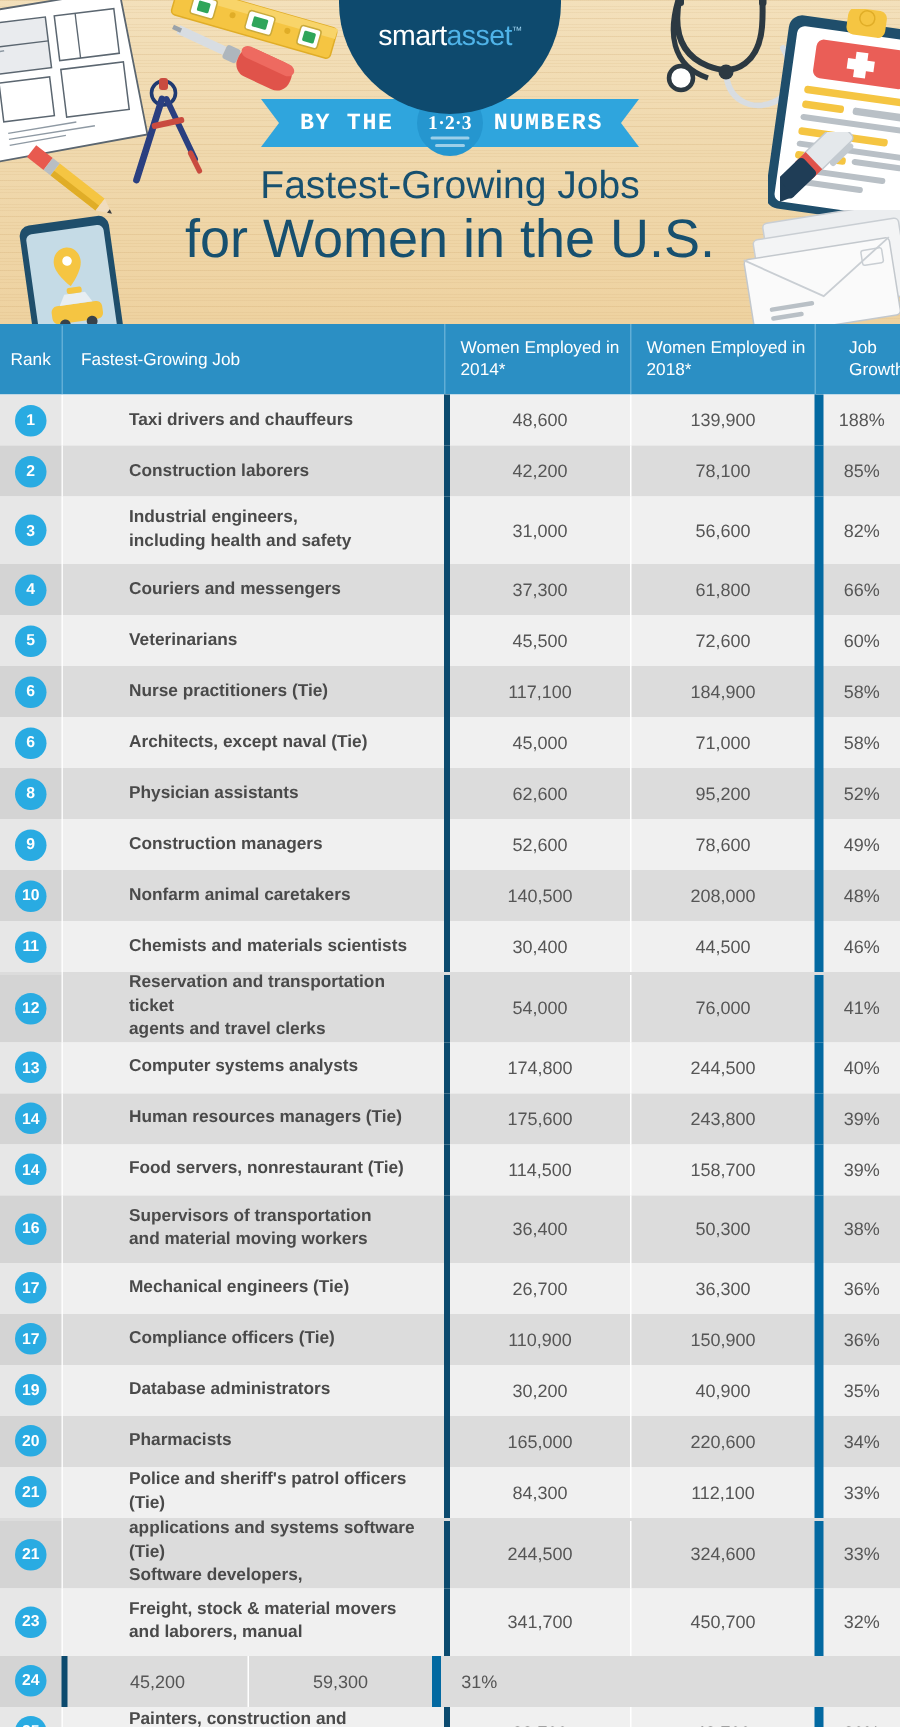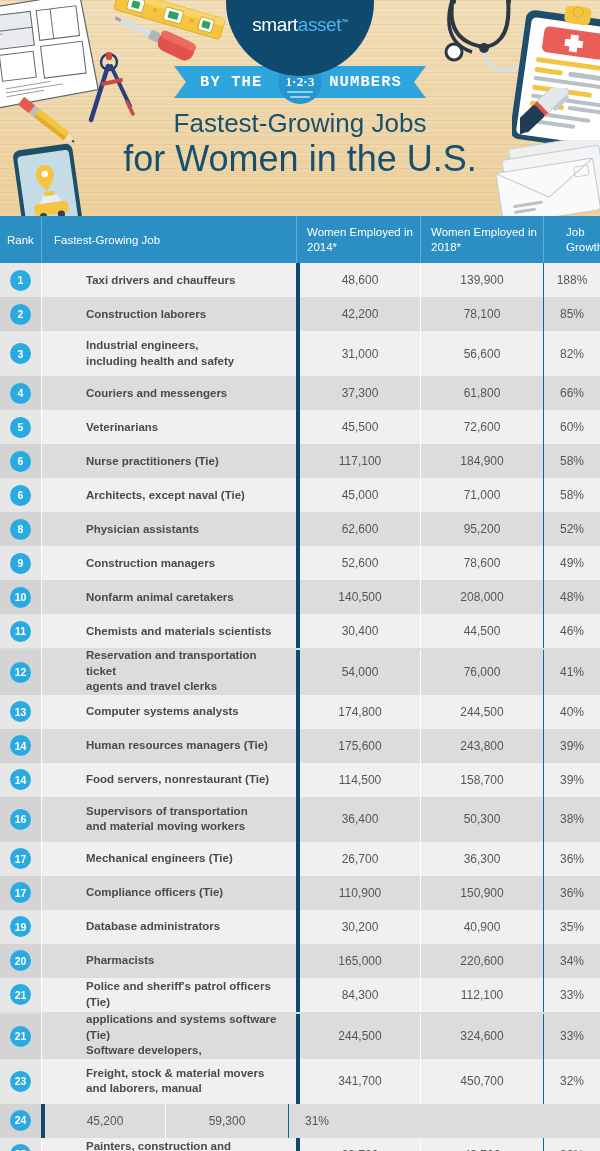--- a/index.html
+++ b/index.html
@@ -242,21 +242,21 @@
   .tbody-row .c-n2,
   .tbody-row .c-pct {
     color: #565656;
     font-weight: normal;
     font-size: 12px;
   }
 
   
   .tbody-row .c-n1 { border-left: 4px solid #0c4a6e; }
   .tbody-row .c-n2 { border-left: 1px solid #ffffff; }
-  .tbody-row .c-pct { border-left: 1px solid #0369a1; }
+  .tbody-row .c-pct { border-left: 6px solid #0369a1; }
   .tbody-row .c-job { border-left: 1px solid rgba(255,255,255,0.85); }
 
   .thead .c-n1, .thead .c-n2, .thead .c-pct,
   .thead .c-job {
     border-left: 1px solid #61aed6;
   }
 
   .rank-badge {
     width: 21px; height: 21px;
     border-radius: 50%;

